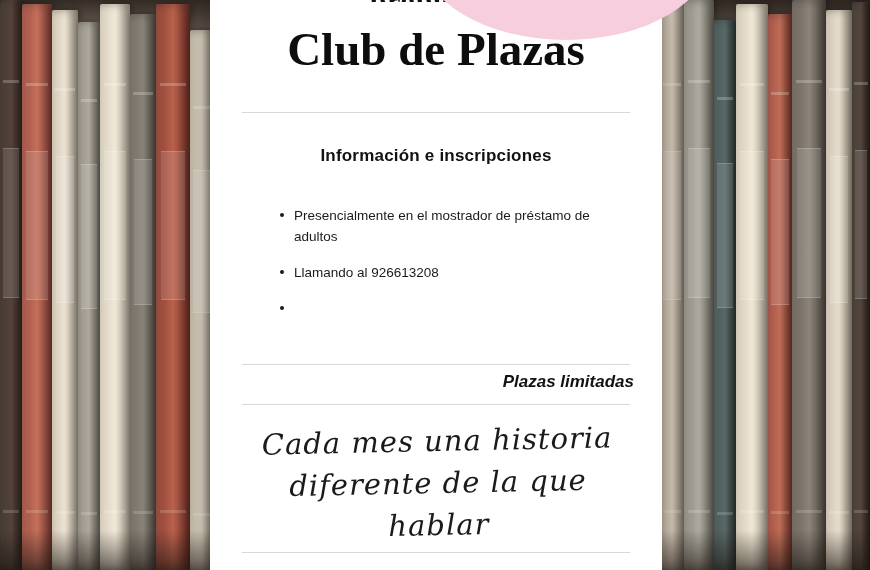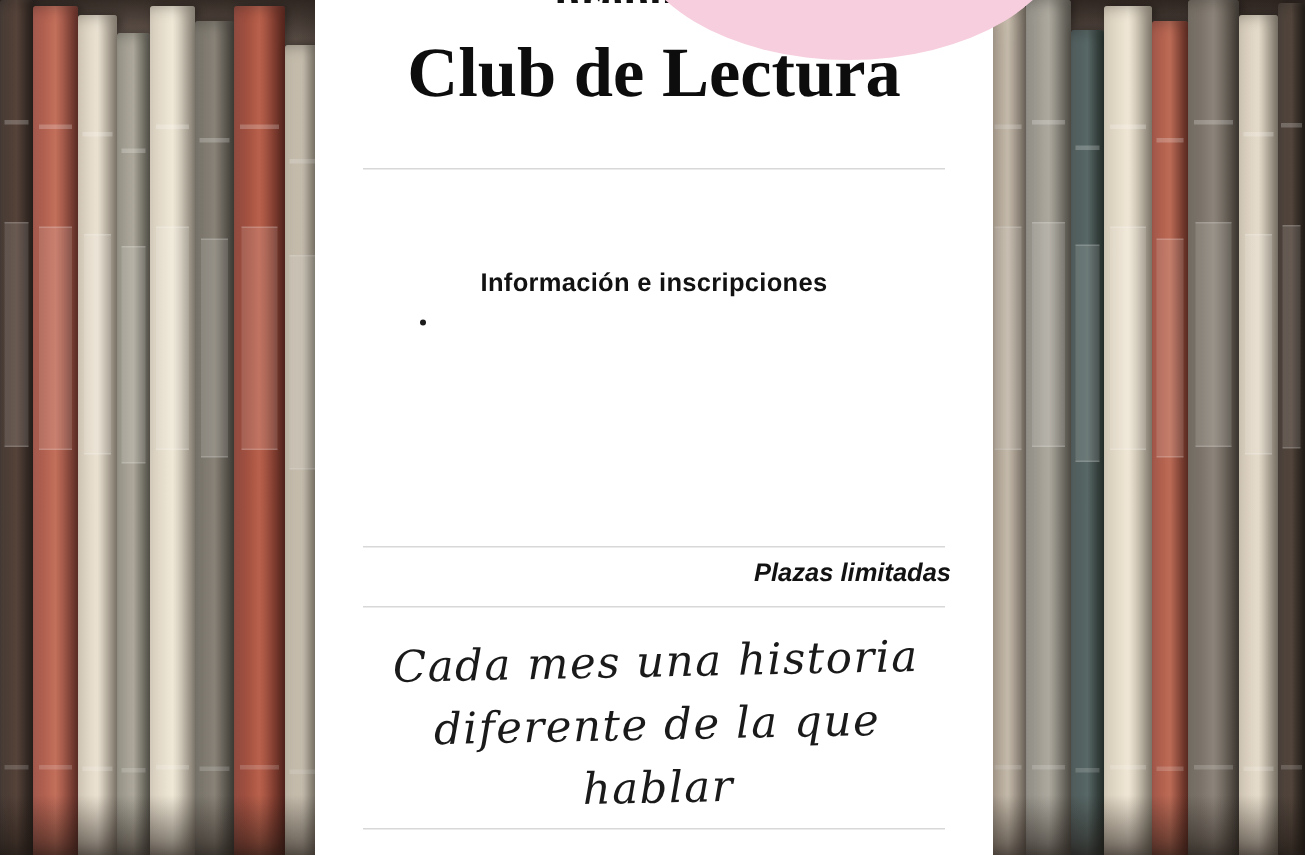--- a/index.html
+++ b/index.html
@@ -150,21 +150,20 @@
   .subtitle {
     position: absolute;
     left: 0; right: 0;
     top: 146px;
     text-align: center;
     font-family: "Liberation Sans", sans-serif;
     font-weight: bold;
     font-size: 17px;
     color: #121212;
     letter-spacing: 0.2px;
-    margin-top: 33px;
   }
 
   .bullets {
     position: absolute;
     left: 42px;
     right: 16px;
     top: 206px;
     color: #1b1b1b;
     font-size: 13.5px;
     line-height: 1.55;
@@ -278,29 +277,38 @@
 
   <div class="shelf-shadow-bottom"></div>
 
   <div class="pink-blob"></div>
 
   <div class="card">
     <div class="card-inner">
 
       <div class="title-partial">propuesta</div>
 
-      <div class="title-main">Club de Lectura</div>
+      <div class="title-main">Club de Plazas</div>
 
       <div class="rule r1"></div>
 
       <div class="subtitle">Información e inscripciones</div>
 
       <div class="bullets">
 
-
+        <div class="bullet">
+          <span class="dot"></span>
+          <span>Presencialmente en el mostrador de préstamo de</span>
+          <span class="line2">adultos</span>
+        </div>
+
+        <div class="bullet">
+          <span class="dot"></span>
+          <span>Llamando al 926613208</span>
+        </div>
 
         <div class="bullet">
           <span class="dot"></span>
         </div>
 
       </div>
 
       <div class="rule r2"></div>
       <div class="plazas">Plazas limitadas</div>
       <div class="rule r3"></div>

